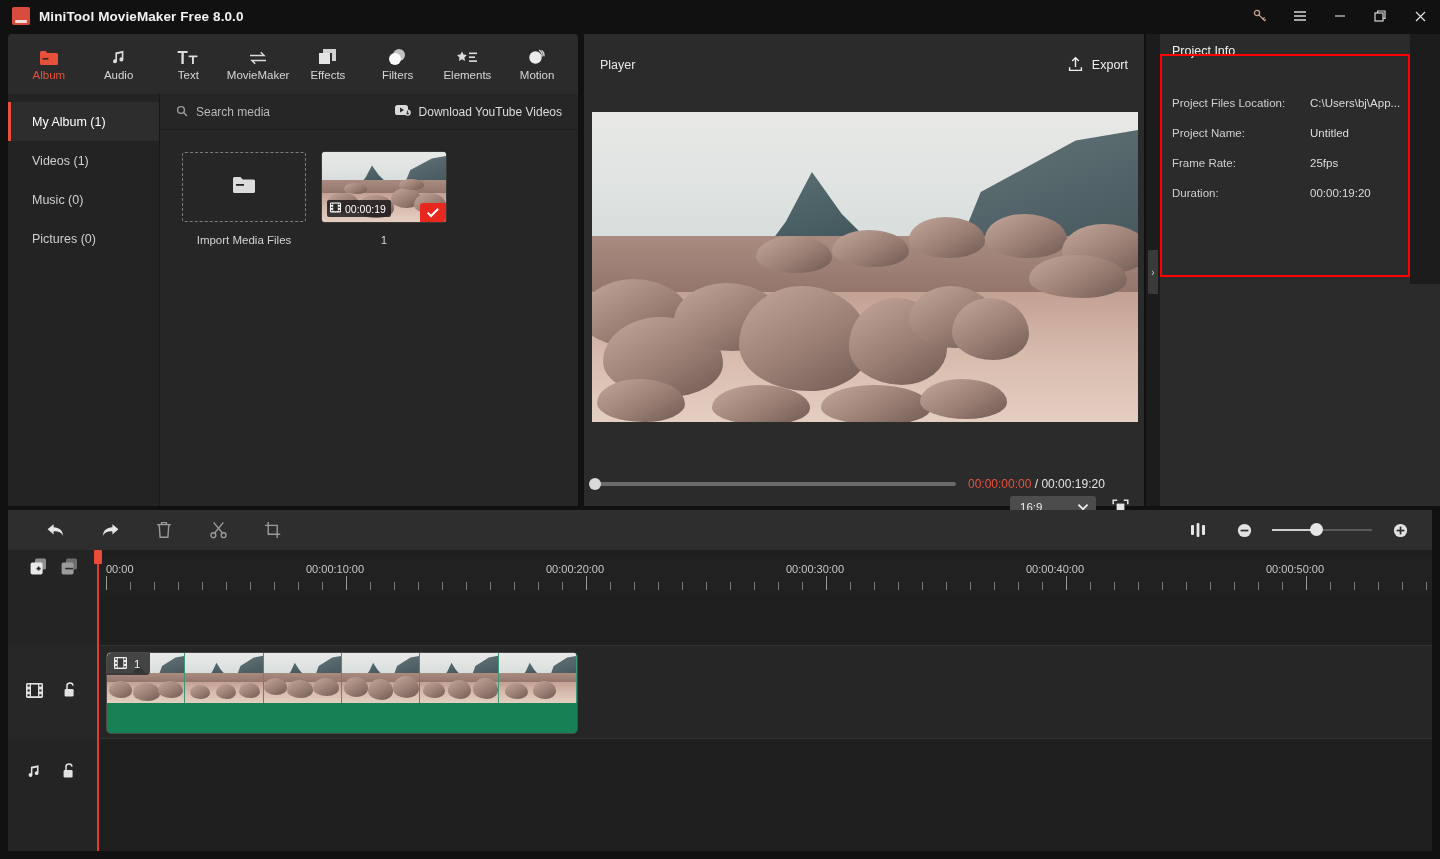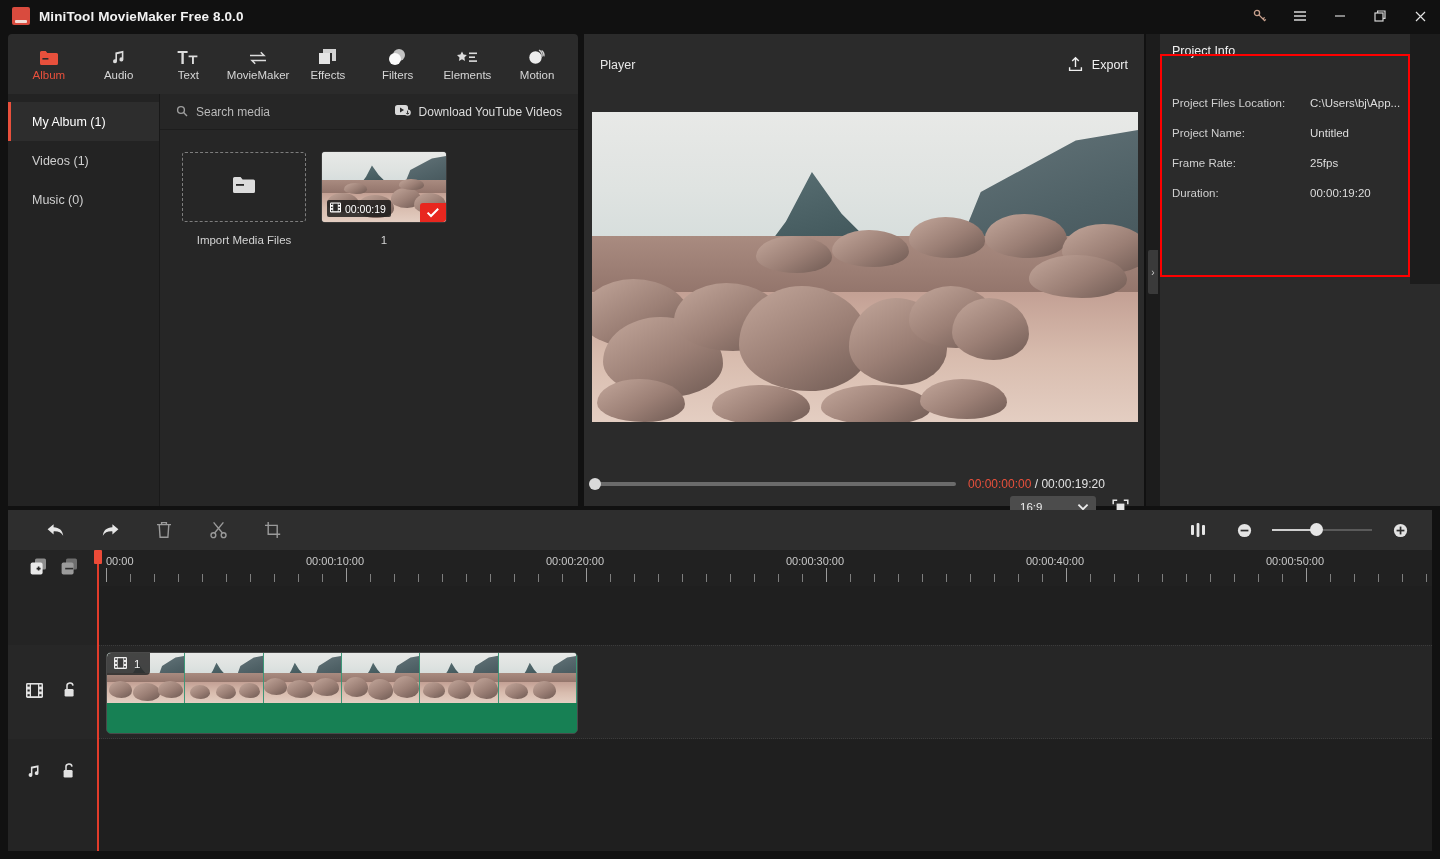--- a/index.html
+++ b/index.html
@@ -173,21 +173,21 @@
 
   .timeline { position: absolute; left: 8px; top: 550px; width: 1424px; height: 301px; background: #1f1f1f; }
   .tl-gutter { position: absolute; left: 0; top: 0; width: 90px; height: 301px; background: #242424; }
   .gutter-tools { height: 36px; display: flex; align-items: center; gap: 14px; padding-left: 22px; }
   .gico { cursor: pointer; color: #e4e4e4; }
   .gico.dim { color: #8e8e8e; }
   .grow { position: absolute; left: 0; width: 90px; display: flex; align-items: center; gap: 20px; padding-left: 18px; color: #dcdcdc; }
   .grow.video { top: 95px; height: 94px; background: #272727; }
   .grow.audio { top: 189px; height: 68px; }
 
-  .ruler { position: absolute; left: 90px; top: 0; right: 0; height: 36px; background: #212121; }
+  .ruler { position: absolute; left: 90px; top: 8px; right: 0; height: 36px; background: #212121; }
   .rlabel { position: absolute; top: 5px; font-size: 11px; color: #c9c9c9; }
   .rtick { position: absolute; bottom: 4px; width: 1px; background: #7e7e7e; }
   .rtick.maj { height: 14px; background: #9c9c9c; }
   .rtick.min { height: 8px; }
 
   .tracks { position: absolute; left: 90px; top: 36px; right: 0; bottom: 0; }
   .vtrack { position: absolute; left: 0; top: 59px; right: 0; height: 94px; background: #262626;
     border-top: 1px dotted #3b3b3b; border-bottom: 1px dotted #3b3b3b; }
   .clip {
     position: absolute; left: 8px; top: 6px; width: 472px; height: 82px; border-radius: 5px;
@@ -325,20 +325,23 @@
   <div class="media-panel">
     <div class="albums">
       <div class="album active">
         <span>My Album (1)</span>
       </div>
       <div class="album">
         <span>Videos (1)</span>
       </div>
       <div class="album">
         <span>Music (0)</span>
+      </div>
+      <div class="album">
+        <span>Pictures (0)</span>
       </div>
     </div>
 
     <div class="media-right">
       <div class="media-topbar">
         <div class="search-box">
           <span>
             <svg width="12" height="12" viewBox="0 0 12 12" stroke="#9e9e9e" stroke-width="1.4" fill="none">
                 <circle cx="5" cy="5" r="3.4"></circle>
                 <path d="M7.6 7.6L11 11"></path>

